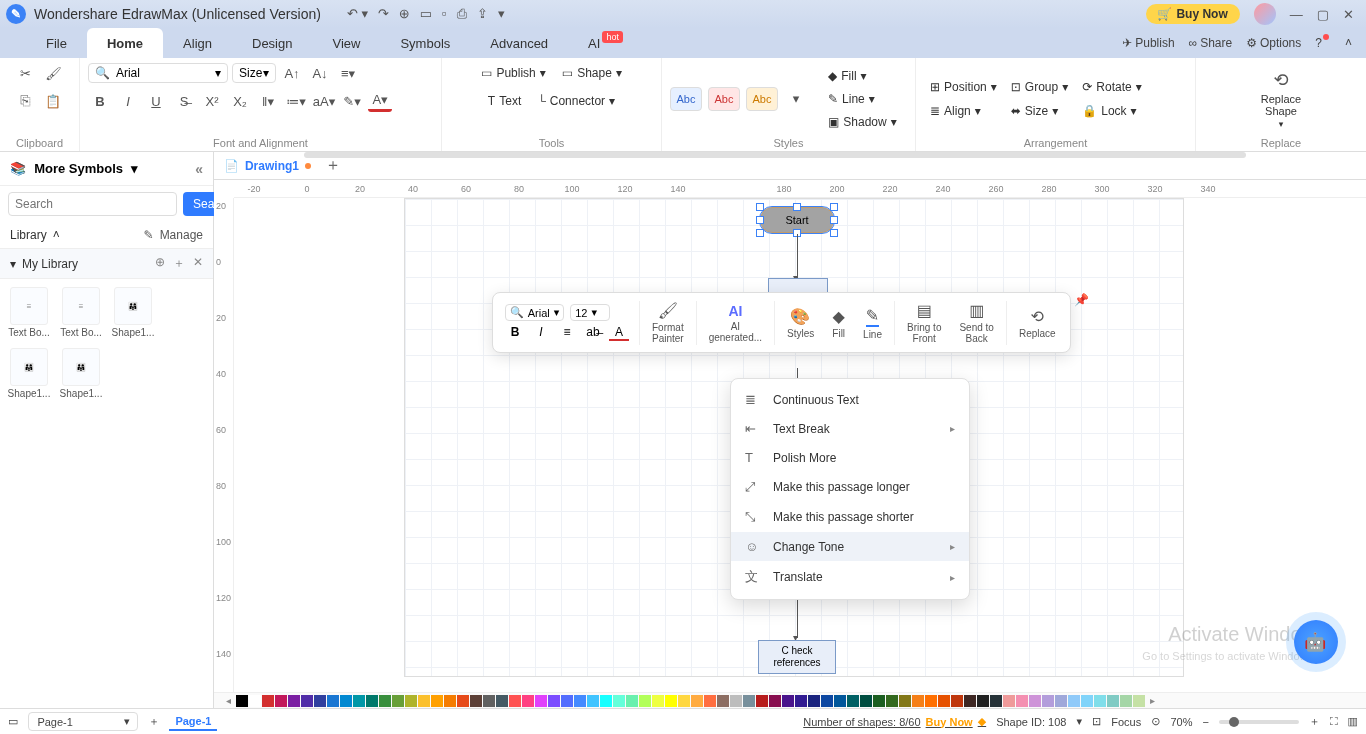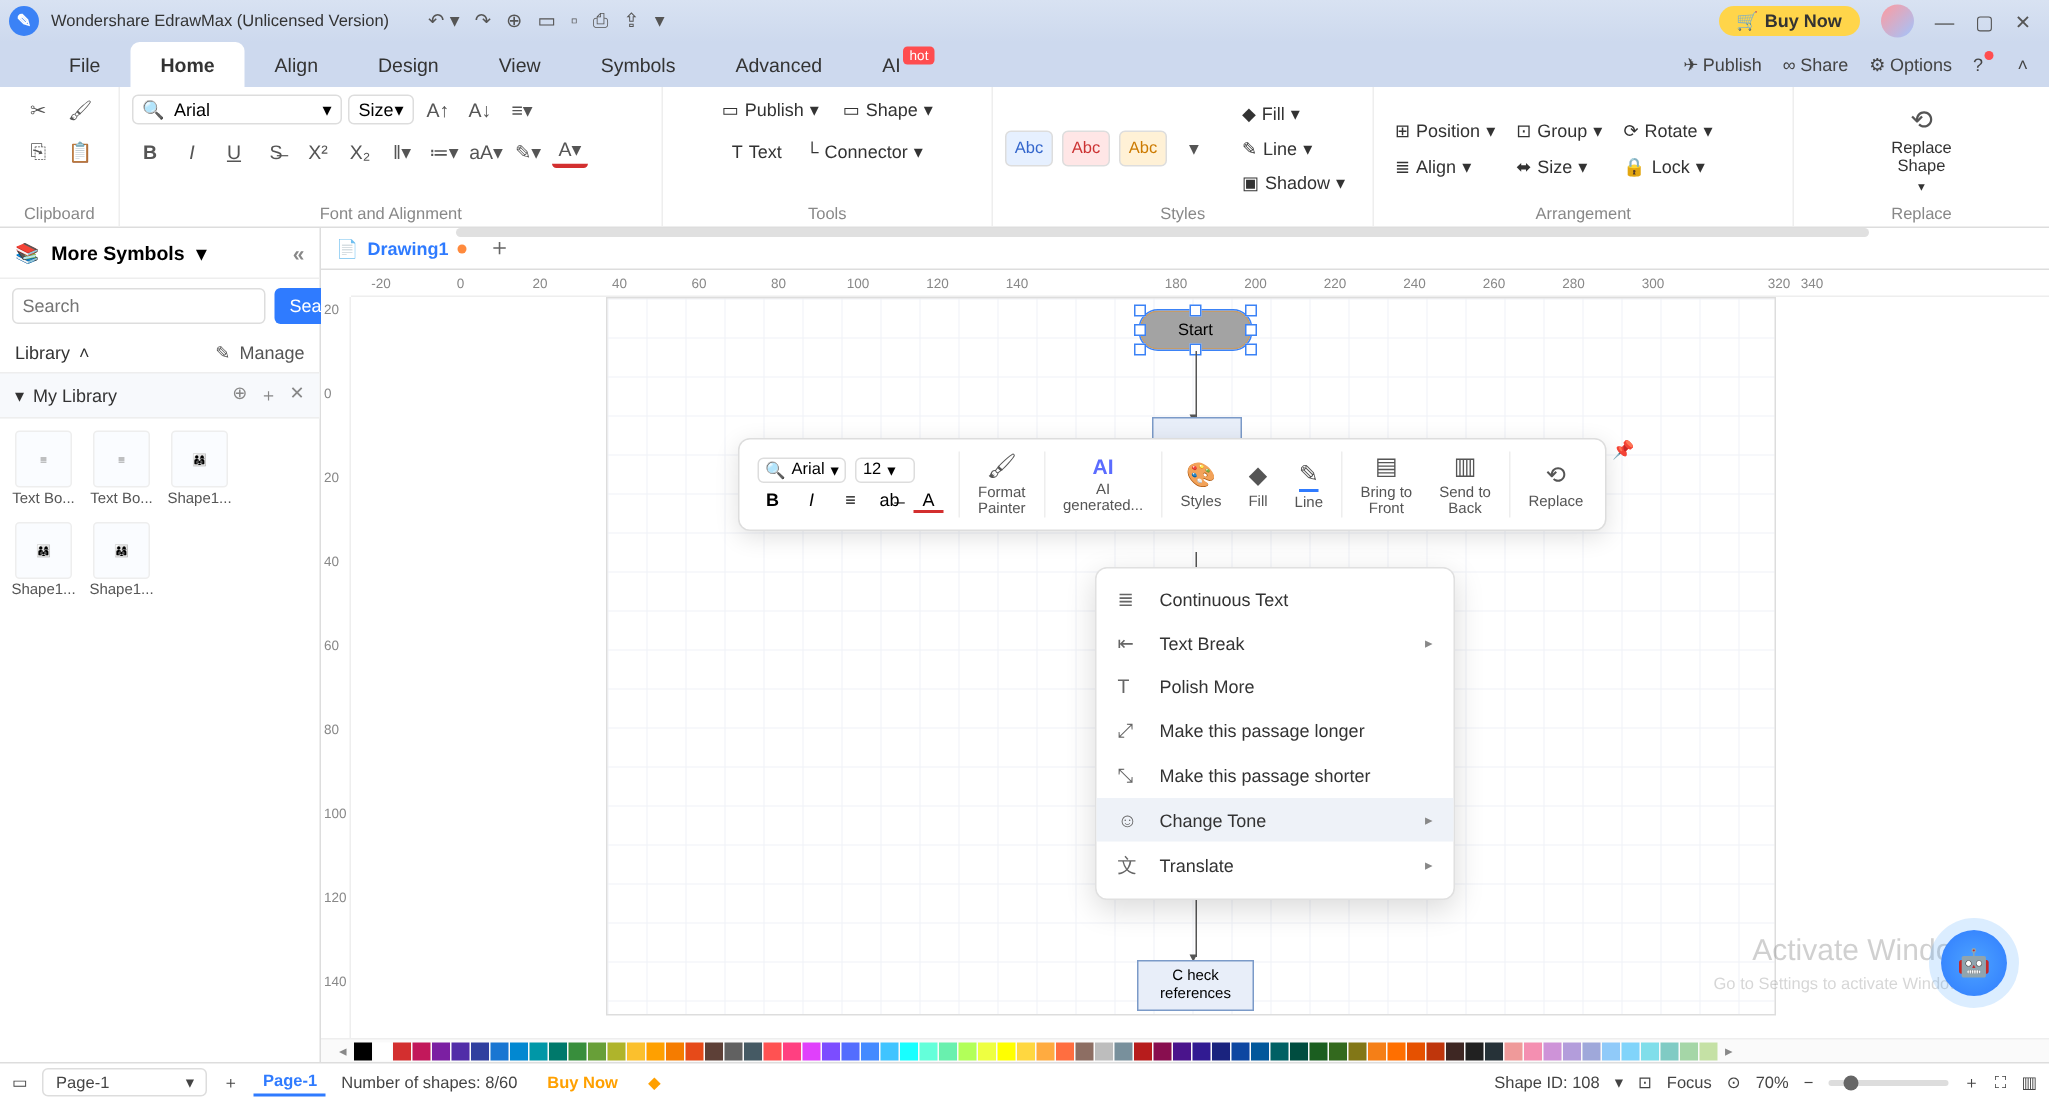--- a/index.html
+++ b/index.html
@@ -1,21 +1,21 @@
 <!DOCTYPE html>
 <html><head>
 <meta charset="utf-8">
 <style>
 * { box-sizing: border-box; margin: 0; padding: 0; font-family: "Segoe UI", Arial, sans-serif; }
 body { width: 1366px; height: 734px; overflow: hidden; background: #f5f5f5; position: relative; font-size: 12px; }
 
 
 .titlebar { height: 28px; background: linear-gradient(180deg,#d8e2f2,#cdd9ee); display: flex; align-items: center; padding: 0 6px; gap: 8px; }
 .logo-circle { width: 20px; height: 20px; background: #3b82f6; border-radius: 50%; display:flex; align-items:center; justify-content:center; color:#fff; font-weight:bold; font-size:12px;}
-.title-text { font-size: 11px; color: #333; }
+.title-text { font-size: 14px; color: #333; }
 .qat { display:flex; gap:10px; margin-left:18px; }
 .qat span, .win-controls span { color:#555; font-size:13px; cursor:pointer; }
 .spacer { flex:1; }
 .buy-now-btn { background:#ffd54a; border-radius:14px; padding:3px 12px; font-size:12px; font-weight:600; color:#333; display:flex; align-items:center; gap:4px; }
 .avatar { width:22px; height:22px; border-radius:50%; background:linear-gradient(135deg,#ff9a9e,#a1c4fd); margin:0 6px; }
 .win-controls { display:flex; gap:14px; padding-right:6px; }
 
 
 .menubar { height: 30px; background:#cdd9ee; display:flex; align-items:center; padding-left:26px; gap:0; font-size:13px; color:#333;}
 .menubar .menu-item { padding:0 20px; height:100%; display:flex; align-items:center; cursor:pointer; }
@@ -106,21 +106,21 @@
 
 .colorbar { height:16px; display:flex; align-items:center; padding:0 8px; gap:1px; background:#fafafa; border-top:1px solid #eee;}
 .colorbar .cb-arrow { font-size:10px; color:#888; padding:0 4px;}
 .csw { width:12px; height:12px;}
 .hscroll { position:absolute; top:0; left:90px; right:120px; height:6px; background:#e0e0e0; border-radius:3px;}
 
 
 .statusbar { position:absolute; left:0; right:0; bottom:0; height:26px; background:#fff; border-top:1px solid #ddd; display:flex; align-items:center; padding:0 8px; font-size:11px; color:#444; gap:10px;}
 .statusbar .page-sel { display:flex; align-items:center; gap:6px; border:1px solid #ddd; border-radius:4px; padding:2px 8px; width:110px;}
 .statusbar .page-tab { color:#2f7bff; font-weight:600; border-bottom:2px solid #2f7bff; padding:2px 6px;}
-.statusbar .mid { flex:1; display:flex; justify-content:flex-start; gap:20px; align-items:center;}
+.statusbar .mid { flex:1; display:flex; justify-content:flex-end; gap:5px; align-items:center;text-decoration:underline;}
 .statusbar .right { display:flex; align-items:center; gap:10px;}
 .zoom-slider { width:80px; height:4px; background:#ddd; border-radius:2px; position:relative;}
 .zoom-slider .thumb { position:absolute; top:-3px; left:10px; width:10px; height:10px; background:#666; border-radius:50%;}
 .watermark { position:absolute; right:40px; bottom:46px; font-size:20px; color:rgba(120,120,120,0.35); z-index:5; pointer-events:none;}
 .sub-watermark { position:absolute; right:50px; bottom:30px; font-size:11px; color:rgba(120,120,120,0.3); z-index:5; pointer-events:none;}
 .chat-bubble { position:absolute; right:28px; bottom:70px; width:44px; height:44px; border-radius:50%; background:radial-gradient(circle,#4da3ff,#2f7bff); box-shadow:0 0 0 8px rgba(77,163,255,0.2); display:flex; align-items:center; justify-content:center; color:#fff; font-size:18px; z-index:30;}
 </style>
 </head>
 <body>
 
@@ -344,21 +344,21 @@
       <span class="lbl" style="left: 391px;">120</span>
       <span class="lbl" style="left: 444px;">140</span>
       <span class="lbl" style="left: 497px; margin-top: 44px;">160</span>
       <span class="lbl" style="left: 550px;">180</span>
       <span class="lbl" style="left: 603px;">200</span>
       <span class="lbl" style="left: 656px;">220</span>
       <span class="lbl" style="left: 709px;">240</span>
       <span class="lbl" style="left: 762px;">260</span>
       <span class="lbl" style="left: 815px;">280</span>
       <span class="lbl" style="left: 868px;">300</span>
-      <span class="lbl" style="left: 921px; margin-left: 31px;">320</span>
+      <span class="lbl" style="left: 921px;">320</span>
       <span class="lbl" style="left: 974px;">340</span>
     </div>
   <div class="canvas-wrap">
     <div class="ruler-v" id="ruler-v">
         <span class="lbl" style="top: 8px;">20</span>
         <span class="lbl" style="top: 64px;">0</span>
         <span class="lbl" style="top: 120px;">20</span>
         <span class="lbl" style="top: 176px;">40</span>
         <span class="lbl" style="top: 232px;">60</span>
         <span class="lbl" style="top: 288px;">80</span>

